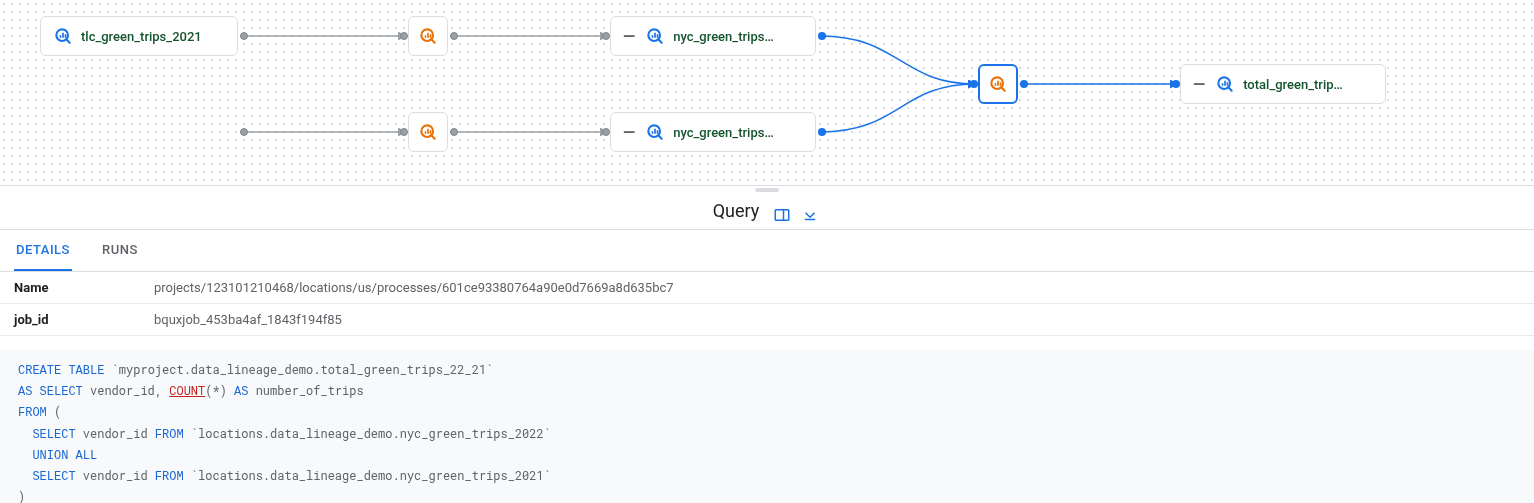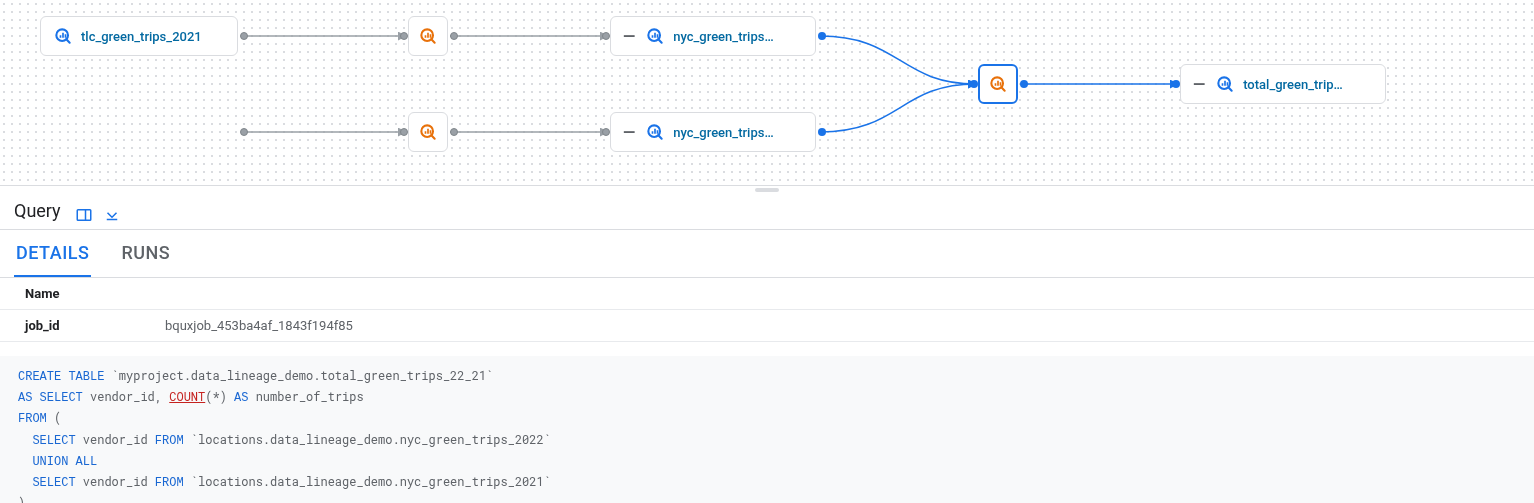--- a/index.html
+++ b/index.html
@@ -1,35 +1,35 @@
 <!DOCTYPE html>
 <html><head>
 <meta charset="utf-8">
 <style>
 * { box-sizing: border-box; margin: 0; padding: 0; }
 body { font-family: "Google Sans", Roboto, Arial, sans-serif; font-size: 13px; color: #202124; background: #fff; width: 1534px; }
 .canvas { position: relative; height: 186px; background-image: radial-gradient(circle, #dadce0 1px, transparent 1px); background-size: 8px 8px; background-position: 0 0; border-bottom: 1px solid #dadce0; }
 .node { position: absolute; background: #fff; border: 1px solid #dadce0; border-radius: 6px; display: flex; align-items: center; gap: 8px; padding: 8px 12px; height: 40px; white-space: nowrap; overflow: hidden; }
 .node.selected { border-color: #1a73e8; border-width: 2px; }
-.node-label { font-size: 13px; color: #0369a1; font-weight: 500; overflow: hidden; text-overflow: ellipsis; }
+.node-label { font-size: 13px; color: #14532d; font-weight: 500; overflow: hidden; text-overflow: ellipsis; }
 .icon-svg { width: 20px; height: 20px; flex-shrink: 0; }
 .proc-node { width: 40px; height: 40px; padding: 0; justify-content: center; }
 .dash { font-size: 16px; font-weight: 700; color: #5f6368; margin-right: 2px; }
 svg.edges { position: absolute; top: 0; left: 0; width: 100%; height: 100%; pointer-events: none; }
 .splitter { height: 8px; display: flex; align-items: center; justify-content: center; }
 .splitter::after { content: ""; width: 24px; height: 4px; background: #dadce0; border-radius: 2px; }
-.panel-header { display: flex; align-items: center; justify-content: flex-start; padding: 6px 16px 0 14px; border-bottom: 1px solid #dadce0; gap: 14px; }
+.panel-header { display: flex; align-items: center; justify-content: center; padding: 6px 16px 0 14px; border-bottom: 1px solid #dadce0; gap: 14px; }
 .panel-title { font-size: 18px; font-weight: 400; color: #202124; padding-bottom: 8px; }
 .panel-actions { display: flex; gap: 10px; color: #1a73e8; }
 .panel-actions svg { width: 18px; height: 18px; cursor: pointer; }
 .tabs { display: flex; gap: 28px; padding: 0 14px; border-bottom: 1px solid #dadce0; }
-.tab { padding: 12px 2px; font-size: 18px; font-weight: 500; letter-spacing: 0.5px; color: #5f6368; cursor: pointer; border-bottom: 2px solid transparent; }
+.tab { padding: 12px 2px; font-size: 13px; font-weight: 500; letter-spacing: 0.5px; color: #5f6368; cursor: pointer; border-bottom: 2px solid transparent; }
 .tab.active { color: #1a73e8; border-bottom-color: #1a73e8; }
 .kv { display: flex; border-bottom: 1px solid #e8eaed; padding: 8px 14px; font-size: 13px; }
-.kv .k { width: 140px; font-weight: 700; color: #202124; margin-left: 11px; }
+.kv .k { width: 140px; font-weight: 700; color: #202124; }
 .kv .v { color: #5f6368; }
 .sql { margin-top: 14px; background: #f8f9fa; padding: 10px 18px; font-family: "Roboto Mono", Menlo, Consolas, monospace; font-size: 12px; line-height: 1.6; color: #5f6368; white-space: pre; overflow-x: auto; }
 .kw { color: #1967d2; font-family: Liberation Mono, monospace; }
 .fn { color: #c5221f; text-decoration: underline; }
 .str { color: #5f6368; margin-top: 44px; }
 .dot { position: absolute; width: 8px; height: 8px; border-radius: 50%; }
 .dot.gray { background: #9aa0a6; border: 1px solid #80868b; }
 .dot.blue { background: #1a73e8; }
 </style>
 </head>
@@ -148,20 +148,21 @@
   </div>
 </div>
 
 <div class="tabs">
   <div class="tab active">DETAILS</div>
   <div class="tab">RUNS</div>
 </div>
 
 <div class="kv">
   <div class="k">Name</div>
+  <div class="v">projects/123101210468/locations/us/processes/601ce93380764a90e0d7669a8d635bc7</div>
 </div>
 <div class="kv">
   <div class="k">job_id</div>
   <div class="v">bquxjob_453ba4af_1843f194f85</div>
 </div>
 
 <div class="sql"><span class="kw">CREATE TABLE</span><span class="str"> `myproject.data_lineage_demo.total_green_trips_22_21`</span>
 <span class="kw">AS SELECT</span><span class="str"> vendor_id, </span><span class="fn">COUNT</span><span class="str">(*) </span><span class="kw">AS</span><span class="str"> number_of_trips</span>
 <span class="kw">FROM</span><span class="str"> (</span>
 <span class="kw">  SELECT</span><span class="str"> vendor_id </span><span class="kw">FROM</span><span class="str"> `locations.data_lineage_demo.nyc_green_trips_2022`</span>

